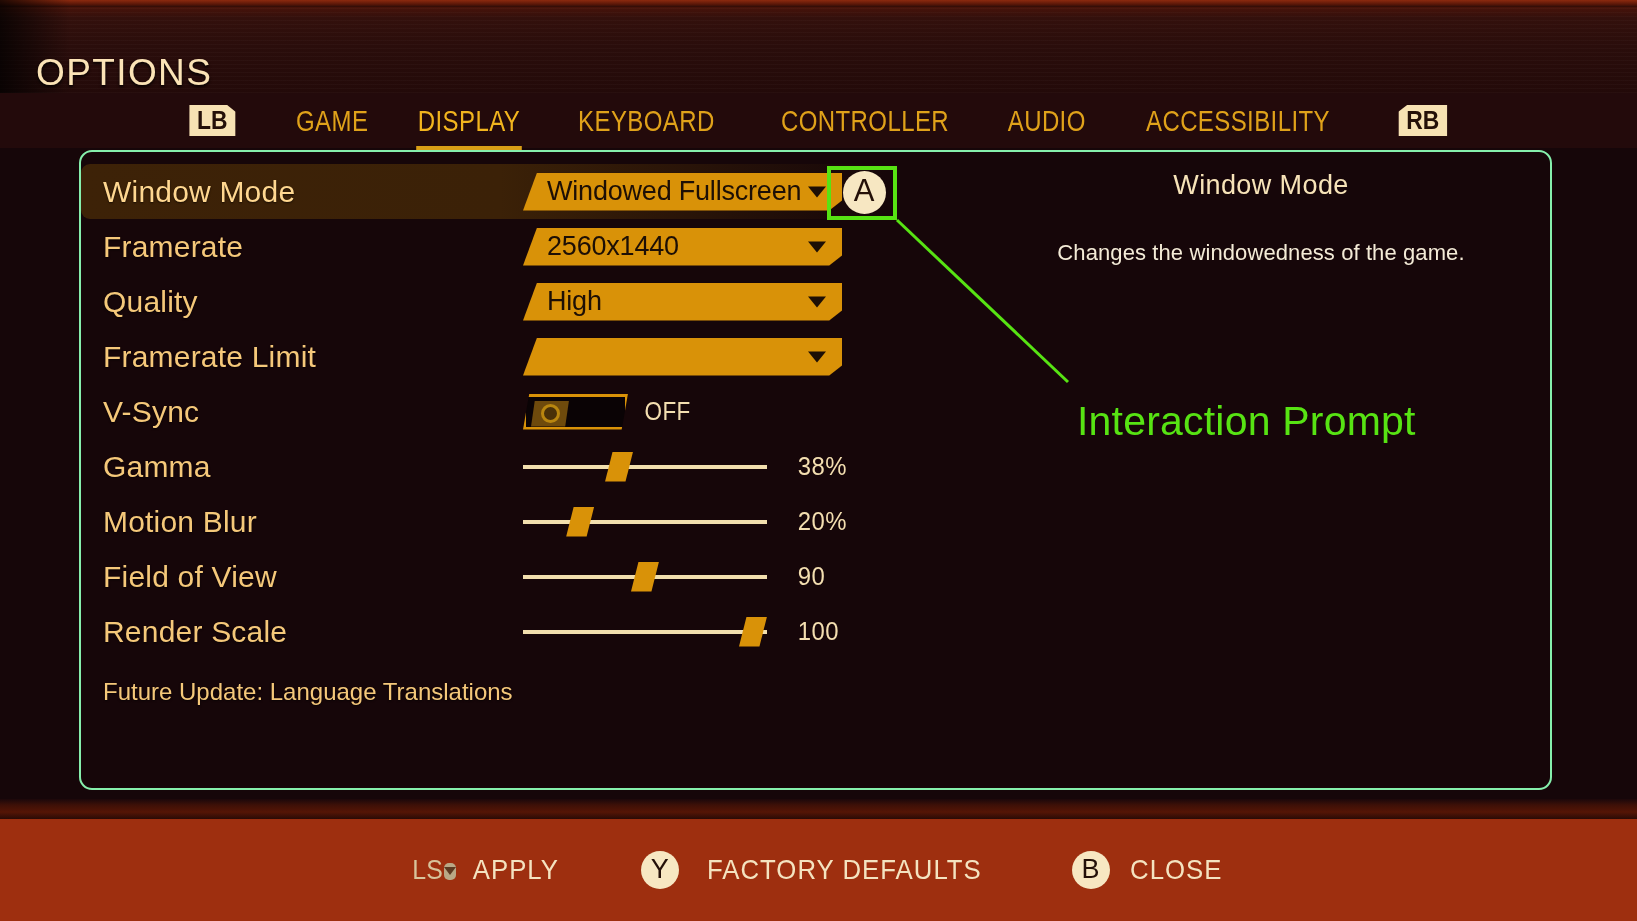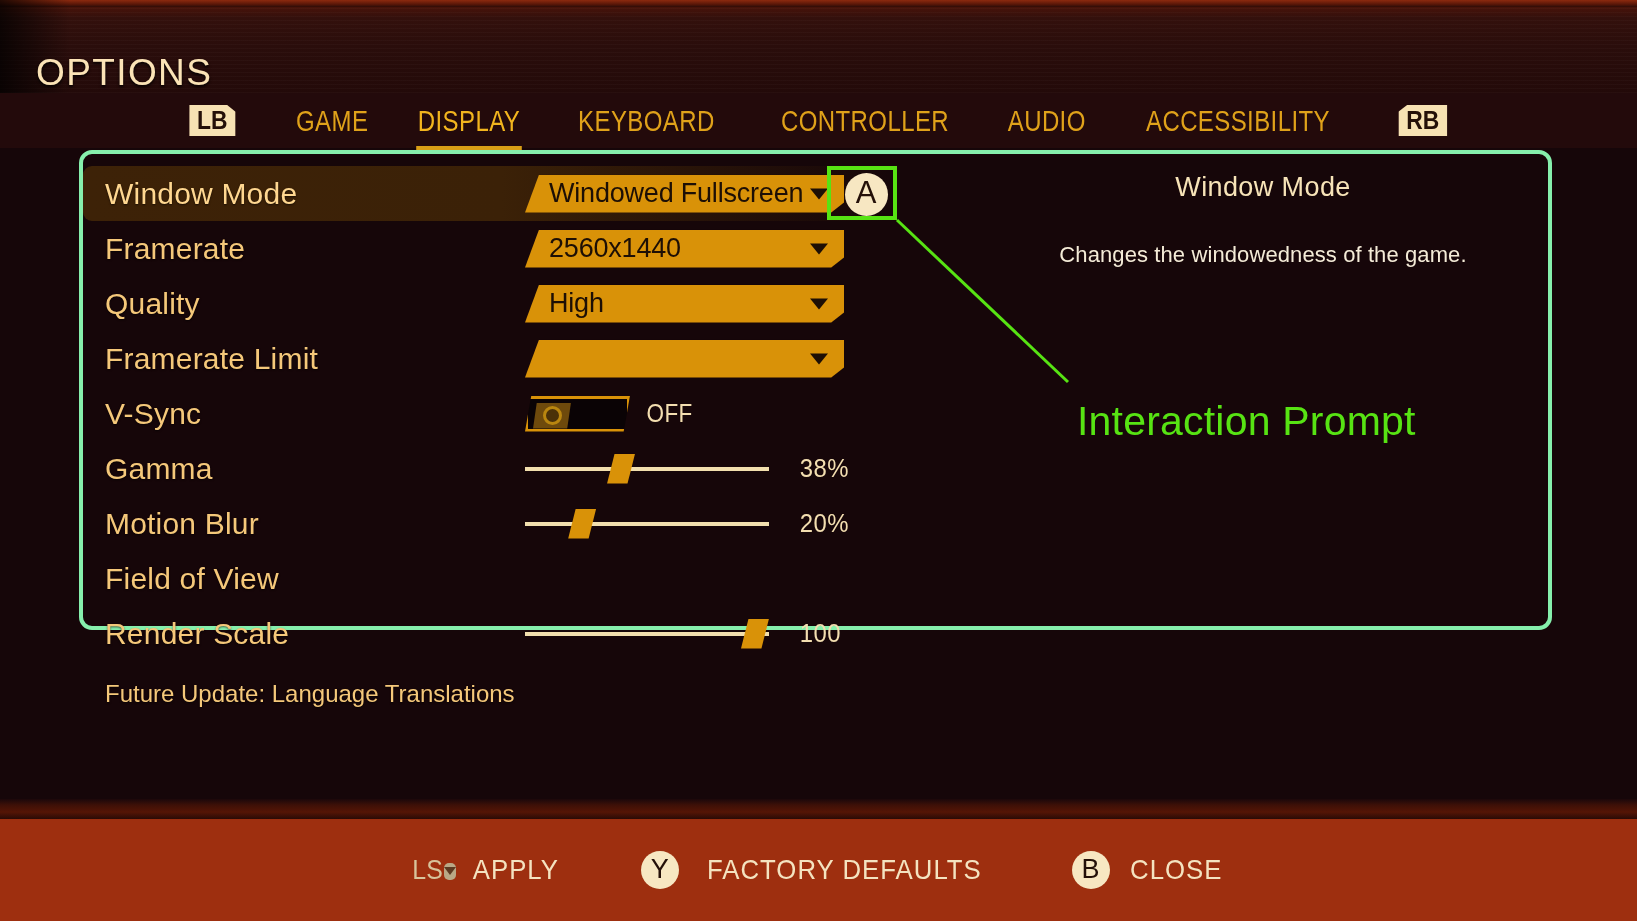--- a/index.html
+++ b/index.html
@@ -77,22 +77,22 @@
   .tab.active { color: #f2b51e; }
   .tab.active::after {
     content: "";
     position: absolute; left: 12px; right: 12px; bottom: -12px;
     height: 4px; background: #d99f16;
   }
 
   
   .panel {
     position: absolute; left: 79px; top: 150px;
-    width: 1473px; height: 480px;
-    border: 4px solid #86efac;
+    width: 1473px; height: 640px;
+    border: 2px solid #86efac;
     border-radius: 13px;
     background: rgba(24,7,10,0.25);
   }
 
   .rows { position: absolute; left: 0; top: 12px; width: 100%; }
 
   .row {
     position: relative;
     height: 55px;
     display: flex; align-items: center;
@@ -389,20 +389,29 @@
               <div class="slider">
                 <div class="slider-track"></div>
                 <div class="slider-handle" style="left: calc(20% - 5.6px);"></div>
               </div>
               <div class="slider-value">20%</div>
             </div>
           </div>
         </div>
         <div class="row">
           <div class="row-label">Field of View</div>
+          <div class="control">
+            <div class="slider-wrap">
+              <div class="slider">
+                <div class="slider-track"></div>
+                <div class="slider-handle" style="left: calc(50% - 14px);"></div>
+              </div>
+              <div class="slider-value">90</div>
+            </div>
+          </div>
         </div>
         <div class="row">
           <div class="row-label">Render Scale</div>
           <div class="control">
             <div class="slider-wrap">
               <div class="slider">
                 <div class="slider-track"></div>
                 <div class="slider-handle" style="left: calc(100% - 28px);"></div>
               </div>
               <div class="slider-value">100</div>

